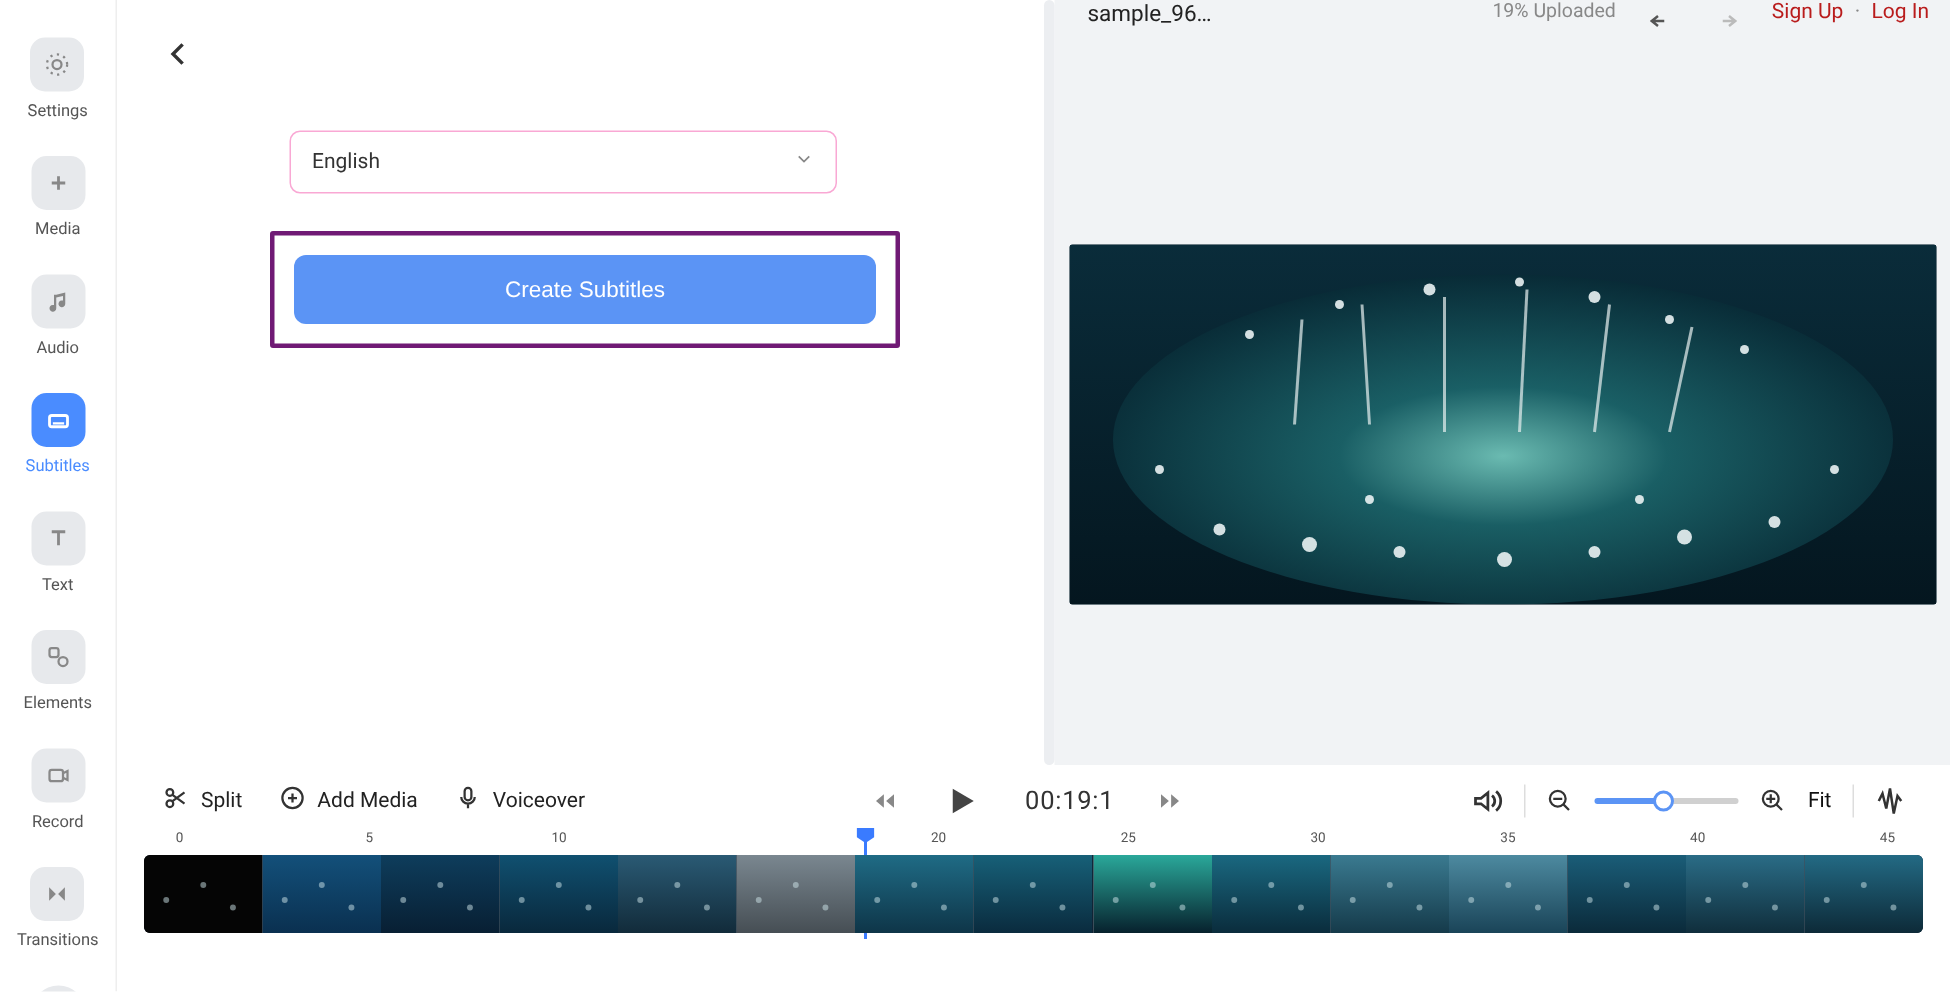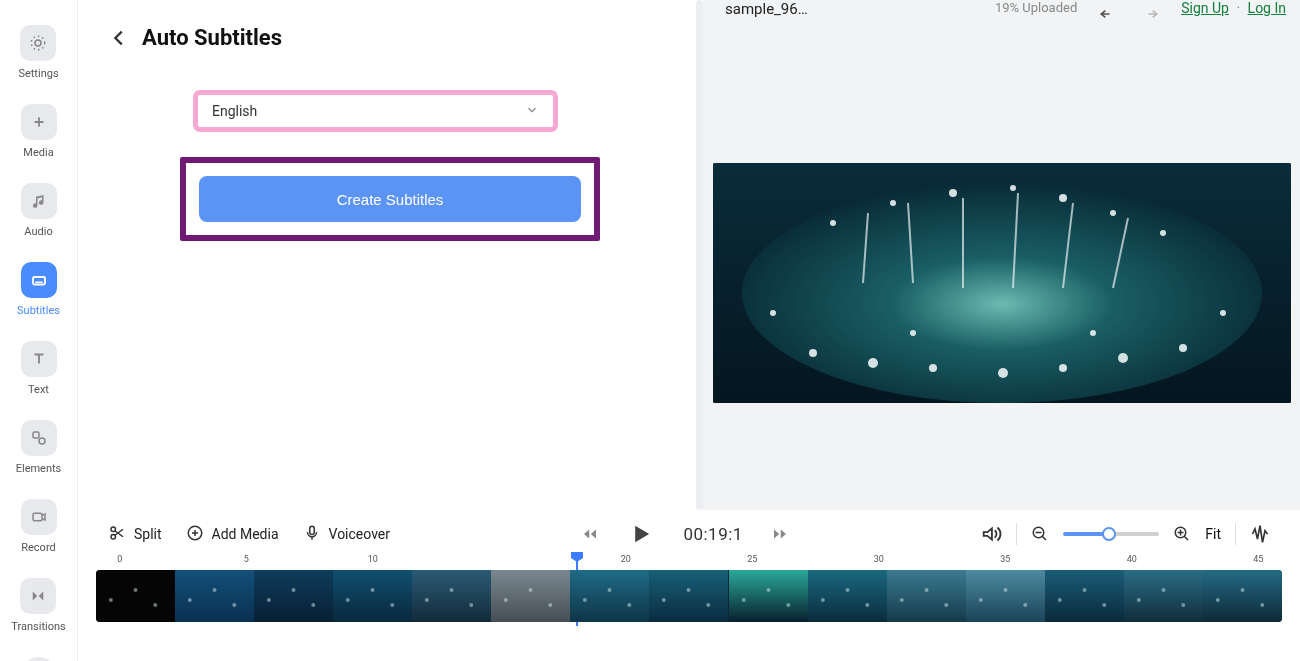--- a/index.html
+++ b/index.html
@@ -21,35 +21,35 @@
   .top { display: flex; height: 510px; }
   .left-panel { width: 625px; padding: 25px 30px 0 30px; border-right: 0; position: relative; }
   .left-panel::after { content: ""; position: absolute; right: 0; top: 0; bottom: 0; width: 7px; background: #eceef1; border-radius: 4px; }
 
   .page-title-row { display: flex; align-items: center; gap: 12px; margin-bottom: 40px; }
   .back-arrow { width: 22px; height: 22px; display: flex; align-items: center; justify-content: center; cursor: pointer; }
   .page-title { font-size: 22px; font-weight: 700; }
 
   .form-area { padding-left: 85px; padding-right: 115px; }
   .question { font-size: 14px; font-weight: 500; margin-bottom: 14px; color: #222; }
-  .select { width: 100%; height: 42px; border: 5px solid #f9a8d4; border-radius: 7px; display: flex; align-items: center; justify-content: space-between; padding: 0 14px; cursor: pointer; font-size: 14px; color: #333; margin-bottom: 25px; }
+  .select { width: 100%; height: 42px; border: 1px solid #f9a8d4; border-radius: 7px; display: flex; align-items: center; justify-content: space-between; padding: 0 14px; cursor: pointer; font-size: 14px; color: #333; margin-bottom: 25px; }
   .select svg { width: 14px; height: 14px; }
 
-  .highlight-box { border: 6px solid #701a75; padding: 13px; border-radius: 2px; width: 420px; margin-left: -13px; }
+  .highlight-box { border: 3px solid #701a75; padding: 13px; border-radius: 2px; width: 420px; margin-left: -13px; }
   .create-btn { width: 100%; height: 46px; background: #5b94f5; color: #fff; border: none; border-radius: 8px; font-size: 15px; font-weight: 500; cursor: pointer; }
 
   
   .right-panel { flex: 1; background: #f1f3f5; display: flex; flex-direction: column; min-width: 0; }
   .top-bar { height: 55px; display: flex; align-items: flex-start; padding: 0 14px 0 22px; gap: 16px; }
   .file-name { font-size: 15px; color: #222; white-space: nowrap; overflow: hidden; text-overflow: ellipsis; max-width: 110px; }
   .upload-status { font-size: 13px; color: #888; margin-left: auto; }
   .history-btn { width: 28px; height: 28px; display: flex; align-items: center; justify-content: center; cursor: pointer; }
   .history-btn svg { width: 20px; height: 20px; }
   .auth-links { font-size: 14px; }
-  .auth-links a { color: #15803d; text-decoration: underline; cursor: pointer; }
+  .auth-links a { color: #b91c1c; cursor: pointer; }
   .auth-sep { color: #888; padding: 0 4px; }
   .export-btn { background: #181a22; color: #fff; height: 44px; padding: 0 18px; border-radius: 10px; display: flex; align-items: center; gap: 10px; font-size: 15px; font-weight: 500; cursor: pointer; border:none;}
   .export-btn svg { width: 18px; height: 18px; }
 
   .preview-wrap { flex: 1; display: flex; align-items: center; justify-content: center; padding: 10px 8px 10px 8px; }
   .preview { width: 578px; height: 240px; background: #07212d; position: relative; overflow: hidden; border-radius: 2px; }
   .preview svg { width: 100%; height: 100%; display: block; }
 
   
   .toolbar { display: flex; align-items: center; padding: 10px 30px 4px 30px; gap: 24px; }
@@ -159,21 +159,20 @@
 
   <div class="maincol">
     <div class="top">
       <div class="left-panel">
         <div class="page-title-row">
           <div class="back-arrow icon-btn">
             <svg viewBox="0 0 24 24" fill="none" stroke="#333" stroke-width="2.5">
                 <path d="M15 5l-7 7 7 7"></path>
               </svg>
           </div>
-          <div class="page-title">Auto Subtitles</div>
         </div>
         <div class="form-area">
           <div class="select">
             <span>English</span>
             <span>
               <svg viewBox="0 0 24 24" fill="none" stroke="#888" stroke-width="2">
                   <path d="M6 9l6 6 6-6"></path>
                 </svg>
             </span>
           </div>

